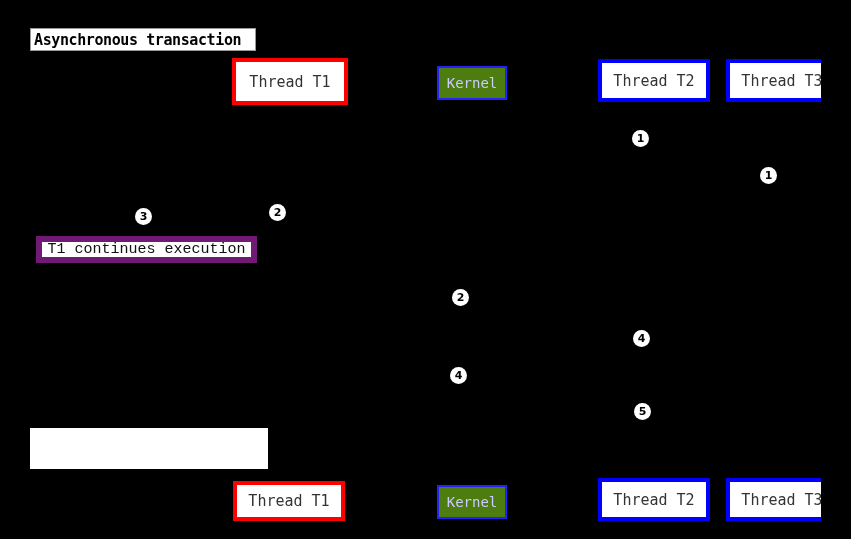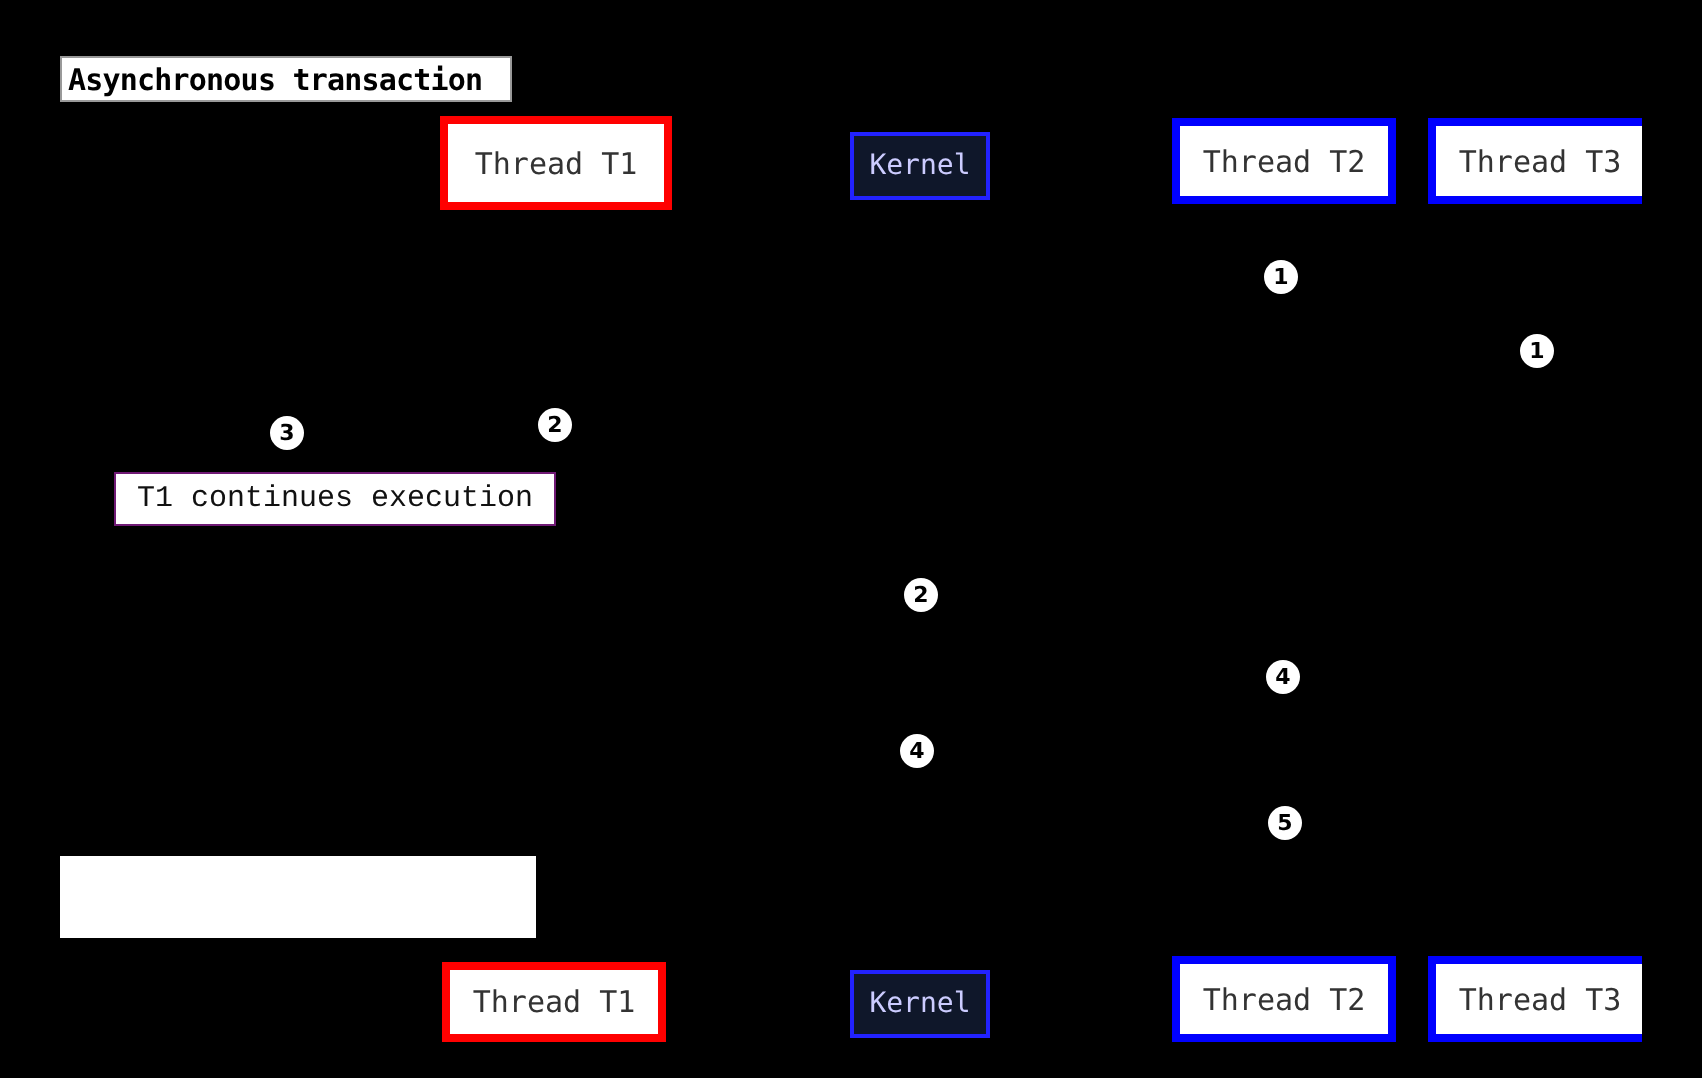--- a/index.html
+++ b/index.html
@@ -24,41 +24,41 @@
     letter-spacing: -0.4px;
   }
   .participant {
     position: absolute;
     box-sizing: border-box;
     background: #ffffff;
     color: #333333;
     font-size: 15px;
     display: flex; align-items: center; justify-content: center;
     white-space: nowrap;
+    margin-left: 12px;
   }
   .p-red  { border: 4px solid #ff0000; }
   .p-blue { border: 4px solid #0000ff; align-items: center; }
   .p-kernel {
-    background: #0f172a;
+    background: #4d7c0f;
     border: 2px solid #2222ff;
     color: #ccccff;
     font-size: 14px;
   }
   .note {
     position: absolute; left: 36px; top: 236px;
     width: 221px; height: 27px;
     box-sizing: border-box;
     background: #ffffff;
-    border: 1px solid #701a75;
+    border: 6px solid #701a75;
     color: #111111;
     font-family: "Liberation Mono", monospace;
     font-size: 15px;
     display: flex; align-items: center; justify-content: center;
     white-space: nowrap;
-    margin-left: 21px;
   }
   .blank-note {
     position: absolute; left: 30px; top: 428px;
     width: 238px; height: 41px;
     background: #ffffff;
   }
   .seq-circle {
     position: absolute;
     width: 17px; height: 17px;
     border-radius: 50%;

